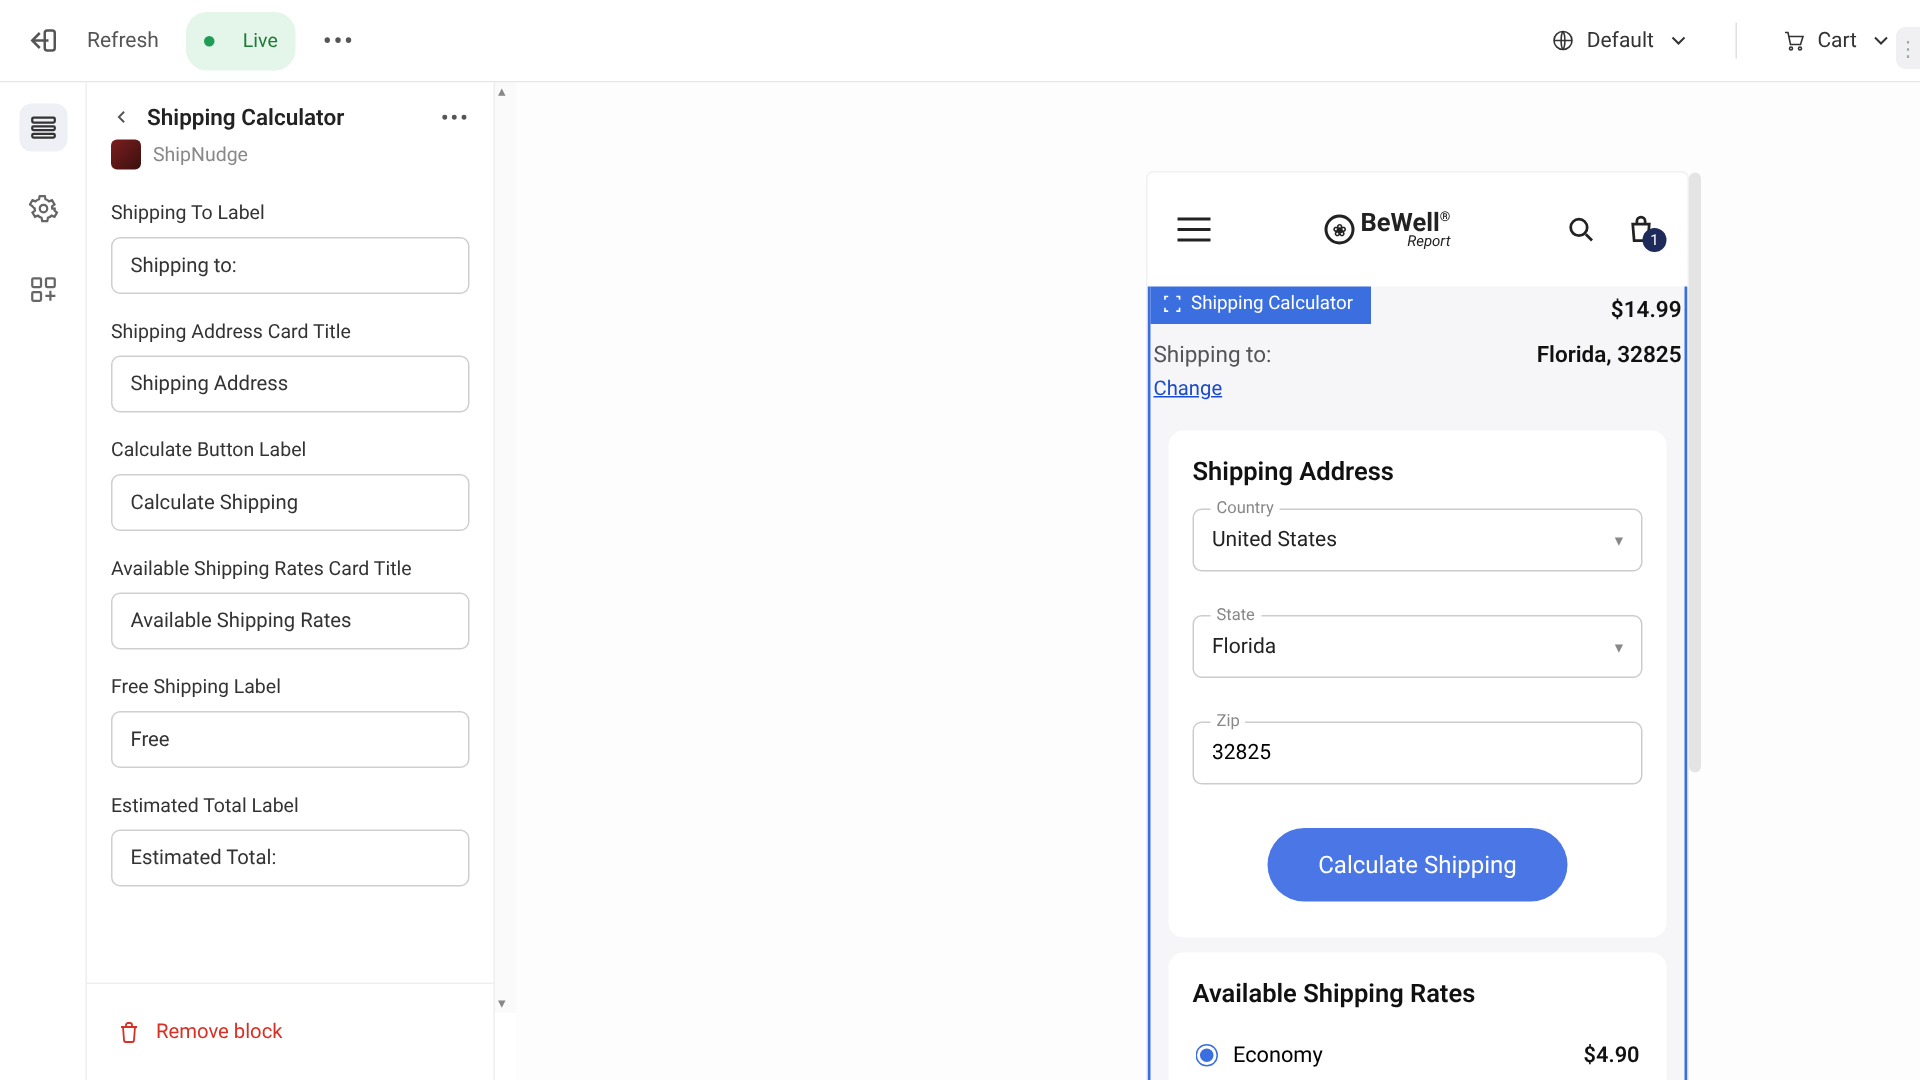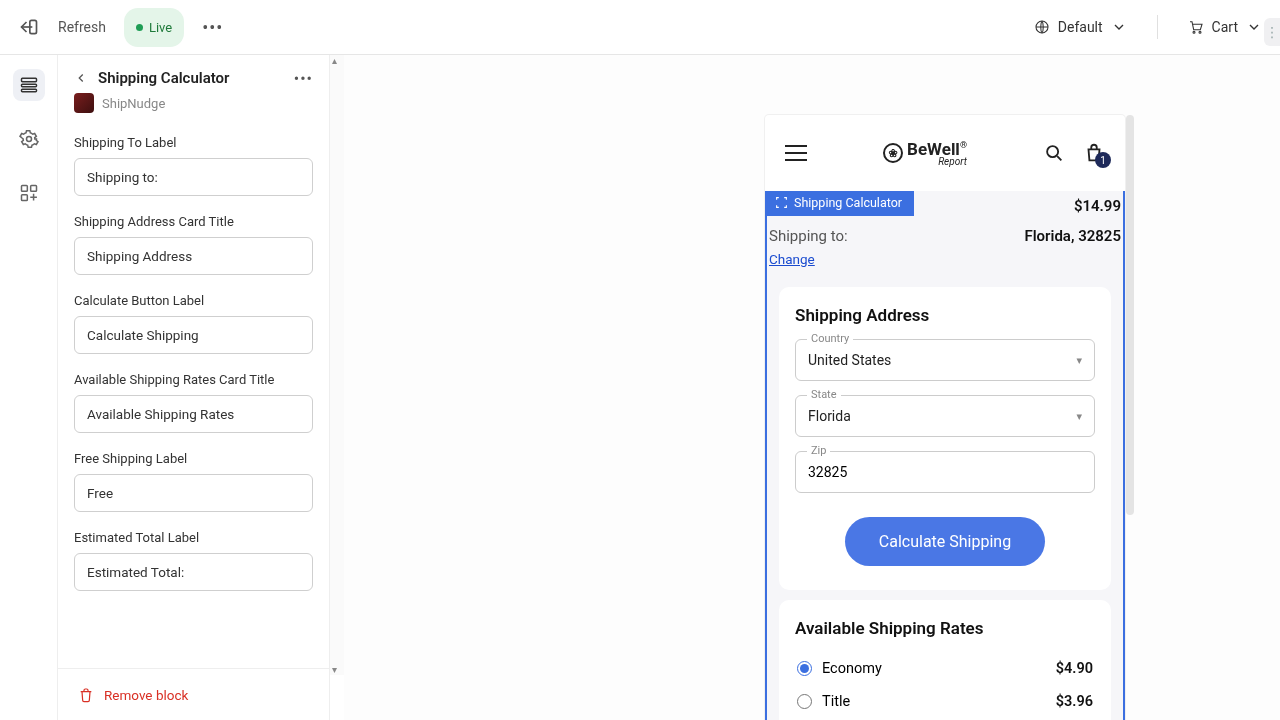--- a/index.html
+++ b/index.html
@@ -4,21 +4,21 @@
 <style>
   * { box-sizing: border-box; margin: 0; padding: 0; font-family: -apple-system, BlinkMacSystemFont, "Segoe UI", Roboto, sans-serif; }
   body { width: 1280px; height: 720px; background: #fff; overflow: hidden; position: relative; }
 
   
   .topbar { height: 55px; border-bottom: 1px solid #e6e6e6; display: flex; align-items: center; padding: 0 18px; justify-content: space-between; }
   .topbar-left { display: flex; align-items: center; gap: 18px; }
   .topbar-right { display: flex; align-items: center; gap: 30px; }
   .exit-icon { width: 22px; height: 22px; display:flex; align-items:center; justify-content:center; color:#555; cursor:pointer; }
   .refresh { font-size: 14px; color: #555; cursor:pointer; }
-  .live-badge { background: #e4f5e9; color: #1f7a3a; font-size: 13px; padding: 12px 12px; border-radius: 14px; display:flex; align-items:center; gap:6px; }
+  .live-badge { background: #e4f5e9; color: #1f7a3a; font-size: 13px; padding: 12px 12px; border-radius: 14px; display:flex; align-items:center; gap:19px; }
   .live-dot { width:7px; height:7px; background:#1f9d55; border-radius:50%; }
   .more-dots { font-size:18px; color:#555; cursor:pointer; letter-spacing:1px; }
   .top-dd { display:flex; align-items:center; gap:8px; color:#333; font-size:14px; cursor:pointer; }
   .top-dd svg { width:16px; height:16px; }
   .topbar-divider { width:1px; height:24px; background:#e0e0e0; }
   .right-grab { position:absolute; right:0; top:18px; width:16px; height:28px; background:#f0f0f2; border-top-left-radius:6px; border-bottom-left-radius:6px; display:flex; align-items:center; justify-content:center; }
   .right-grab span { color:#9aa; font-size:14px; }
 
   
   .leftrail { position:absolute; left:0; top:55px; width:58px; height:665px; background:#fff; border-right:1px solid #eee; padding-top:14px; display:flex; flex-direction:column; align-items:center; gap:22px; }
@@ -33,21 +33,21 @@
   .panel-head .back { cursor:pointer; color:#555; }
   .panel-head .head-more { position:absolute; right:0; top:0; cursor:pointer; color:#555; letter-spacing:1px; }
   .panel-sub { display:flex; align-items:center; gap:8px; margin-bottom:22px; }
   .app-icon { width:20px; height:20px; background:linear-gradient(135deg,#7a1e1e,#3d0f0f); border-radius:4px; }
   .panel-sub span { font-size:13px; color:#888; }
 
   .field { margin-bottom:18px; }
   .field label { display:block; font-size:13px; color:#333; margin-bottom:8px; }
   .field input { width:100%; height:38px; border:1px solid #cfcfcf; border-radius:6px; padding:0 12px; font-size:13.5px; color:#333; background:#fff; }
 
-  .remove-bar { height:52px; border-top:1px solid #eee; display:flex; align-items:center; padding:0 20px; gap:10px; color:#d93025; font-size:13.5px; cursor:pointer; }
+  .remove-bar { height:65px; border-top:1px solid #eee; display:flex; align-items:center; padding:0 20px; gap:10px; color:#d93025; font-size:13.5px; cursor:pointer; }
   .remove-bar svg { width:16px; height:16px; }
 
   
   .panel-track { position:absolute; left:330px; top:55px; width:14px; height:620px; background:#fafafa; }
   .panel-track .arrow { position:absolute; left:2px; font-size:10px; color:#888; }
   .panel-track .arrow.up { top:0; }
   .panel-track .arrow.down { bottom:0; }
 
   
   .canvas { position:absolute; left:344px; top:55px; right:0; bottom:0; background:#fdfdfd; }
@@ -75,21 +75,21 @@
 
   .summary-row { display:flex; justify-content:space-between; padding:6px 2px; font-size:15px; }
   .summary-row:first-of-type { padding-top:30px; }
   .summary-row .lab { color:#555; }
   .summary-row .val { color:#111; font-weight:600; }
   .change-link { font-size:13.5px; color:#1a4bcf; text-decoration:underline; padding:0 2px 10px; cursor:pointer; }
 
   .card { background:#fff; border-radius:10px; padding:18px 16px; margin:10px 12px; }
   .card h3 { font-size:17px; font-weight:600; color:#111; margin-bottom:14px; }
 
-  .floating-field { position:relative; margin-bottom:14px; }
+  .floating-field { position:relative; margin-bottom:29px; }
   .floating-field .fl { position:absolute; top:-7px; left:12px; background:#fff; padding:0 4px; font-size:11px; color:#888; }
   .floating-field .box { height:42px; border:1px solid #ccc; border-radius:6px; display:flex; align-items:center; justify-content:space-between; padding:0 12px; font-size:14px; color:#222; }
   .floating-field .box input { border:none; outline:none; font-size:14px; width:100%; background:transparent; }
   .floating-field .chev { color:#888; font-size:11px; }
 
   .calc-btn { display:block; margin:24px auto 6px; background:#4a77e5; color:#fff; border:none; font-size:16px; padding:15px 34px; border-radius:26px; cursor:pointer; }
 
   .rate-row { display:flex; justify-content:space-between; padding:8px 2px; font-size:14.5px; }
   .rate-row .left { display:flex; align-items:center; gap:10px; }
   .rate-row input[type=radio]{ width:15px; height:15px; accent-color:#3b6fe0; }

